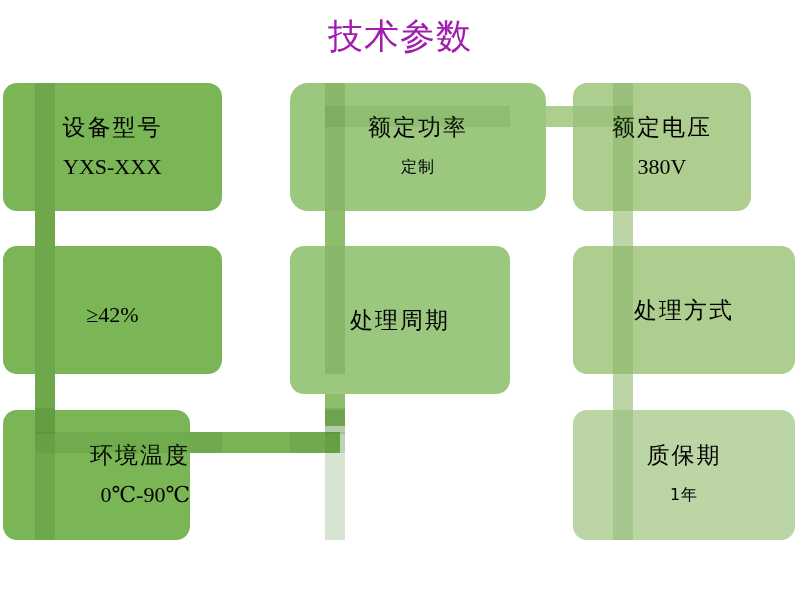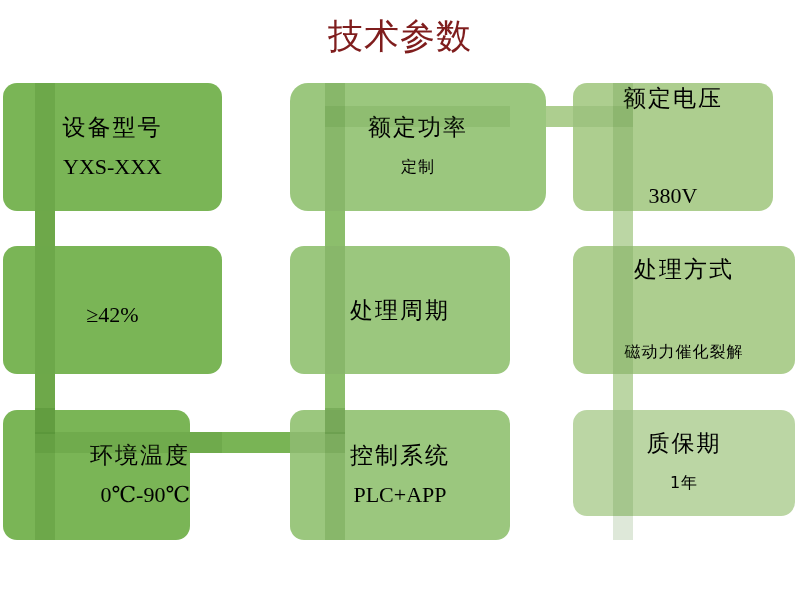--- a/index.html
+++ b/index.html
@@ -11,21 +11,21 @@
     position:relative;
   }
   #canvas{position:absolute;left:0;top:0;width:800px;height:598px;}
 
   .page-title{
     position:absolute;
     left:0;top:14px;width:800px;
     text-align:center;
     font-size:35px;
     line-height:44px;
-    color:#7f1d1d;
+    color:#a21caf;
     font-family:"DejaVu Sans","Liberation Sans",sans-serif;
     font-weight:400;
     letter-spacing:1px;
   }
 
   
   .conn{position:absolute;}
   .conn-v{width:20px;}
   .conn-h{height:21px;}
 
@@ -88,49 +88,44 @@
   <div class="card" style="left:3px;top:83px;width:219px;height:128px;background:#7AB556;">
     <div class="c-title">设备型号</div>
     <div class="c-value">YXS-XXX</div>
   </div>
 
   <div class="card cjk-val" style="left:290px;top:83px;width:256px;height:128px;background:#9BC77E;border-radius:18px;">
     <div class="c-title">额定功率</div>
     <div class="c-value">定制</div>
   </div>
 
-  <div class="card" style="left:573px;top:83px;width:200px;height:128px;background:#ADCE8F;justify-content:space-between;">
+  <div class="card" style="left:573px;top:83px;width:178px;height:128px;background:#ADCE8F;">
     <div class="c-title">额定电压</div>
     <div class="c-value">380V</div>
   </div>
 
   <div class="card" style="left:3px;top:246px;width:219px;height:128px;background:#7AB556;">
     <div class="c-value">≥42%</div>
   </div>
 
-  <div class="card cjk-val" style="left:290px;top:246px;width:220px;height:128px;background:#9BC77E;">
+  <div class="card cjk-val" style="left:290px;top:246px;width:220px;height:148px;background:#9BC77E;">
     <div class="c-title">处理周期</div>
   </div>
 
   <div class="card cjk-val" style="left:573px;top:246px;width:222px;height:128px;background:#ADCE8F;gap:43px;">
     <div class="c-title">处理方式</div>
-    <div class="c-value">磁动力催化裂解</div>
   </div>
 
   <div class="card" style="left:3px;top:410px;width:187px;height:130px;background:#7AB556;align-items:flex-end;">
     <div class="c-title">环境温度</div>
     <div class="c-value">0℃-90℃</div>
   </div>
 
-  <div class="card" style="left:290px;top:410px;width:220px;height:130px;background:#9BC77E;">
-    <div class="c-title">控制系统</div>
-    <div class="c-value">PLC+APP</div>
-  </div>
 
-  <div class="card cjk-val" style="left:573px;top:410px;width:222px;height:106px;background:#BBD6A4;">
+  <div class="card cjk-val" style="left:573px;top:410px;width:222px;height:130px;background:#BBD6A4;">
     <div class="c-title">质保期</div>
     <div class="c-value">1年</div>
   </div>
 
   <div class="conn-over" style="left:35px;top:83px;width:20px;height:128px;background:rgba(60,120,30,0.20);"></div>
   <div class="conn-over" style="left:35px;top:246px;width:20px;height:128px;background:rgba(60,120,30,0.20);"></div>
   <div class="conn-over" style="left:35px;top:410px;width:20px;height:130px;background:rgba(60,120,30,0.20);"></div>
 
   <div class="conn-over" style="left:325px;top:83px;width:20px;height:128px;background:rgba(60,120,30,0.20);"></div>
   <div class="conn-over" style="left:325px;top:246px;width:20px;height:128px;background:rgba(60,120,30,0.20);"></div>

